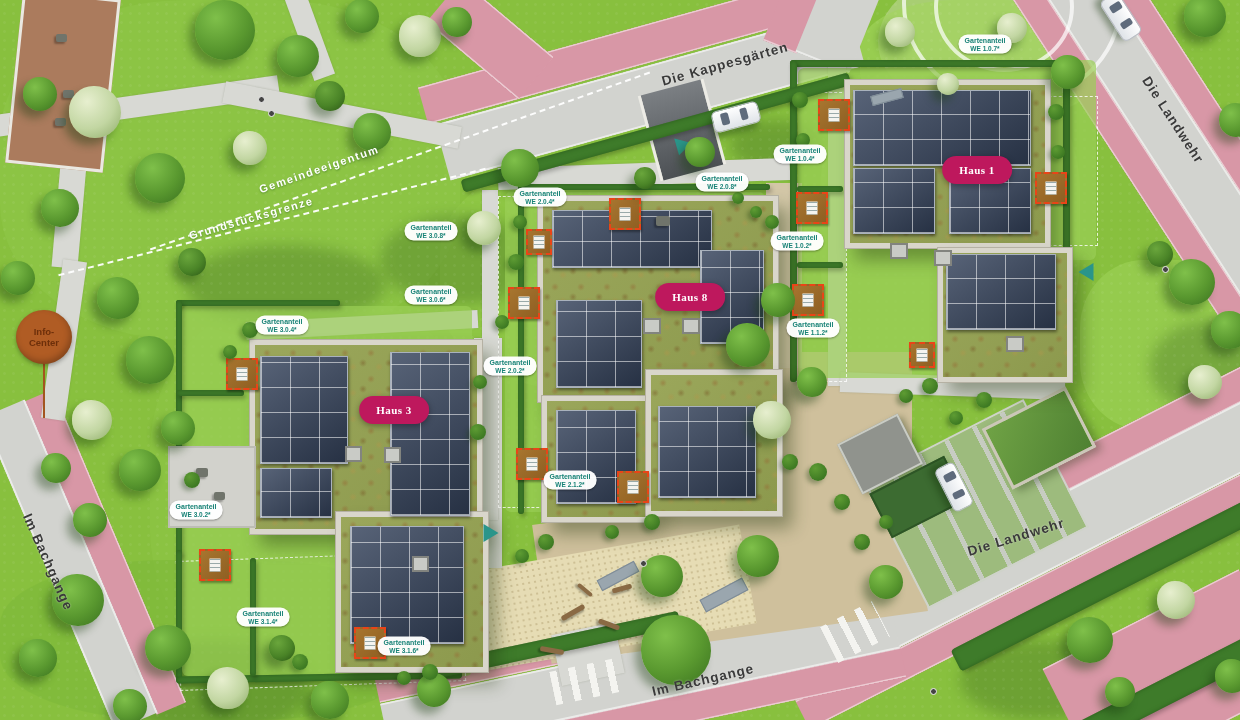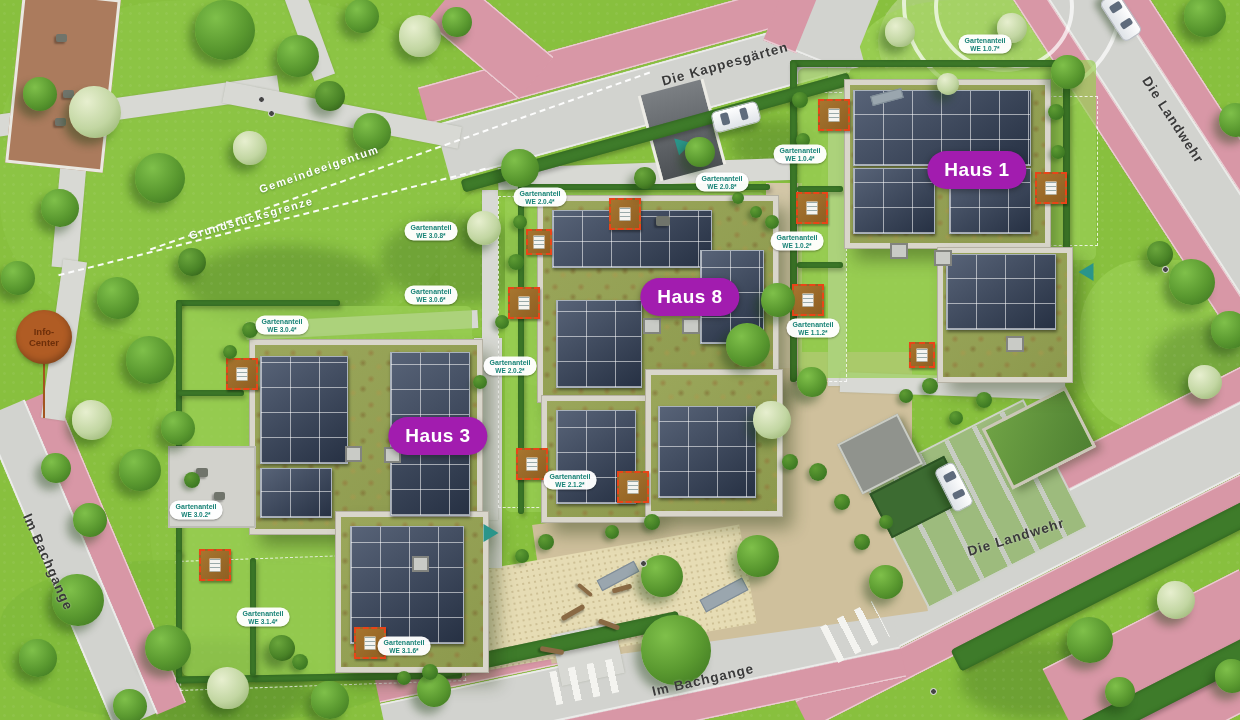--- a/index.html
+++ b/index.html
@@ -33,21 +33,21 @@
   .pad{position:absolute;background:#d2d2cc;border:2px solid #bdbdb5;z-index:5;}
   .solar{position:absolute;background-color:#33415a;border:1px solid #a9b2bd;
     background-image:repeating-linear-gradient(90deg,rgba(255,255,255,.55) 0 1px,rgba(0,0,0,0) 1px 29px),
       repeating-linear-gradient(0deg,rgba(255,255,255,.55) 0 1px,rgba(0,0,0,0) 1px 25px),
       linear-gradient(145deg,rgba(255,255,255,.18),rgba(0,0,0,.25));
     z-index:6;box-shadow:1px 2px 3px rgba(0,0,0,.45);}
   .hatch{position:absolute;background:#c9cbc6;border:2px solid #82847f;z-index:6;}
   .furn{position:absolute;background:#70746b;border-radius:2px;z-index:6;box-shadow:-2px 2px 2px rgba(0,0,0,.3);}
   .street{position:absolute;color:#3a3a3a;font-size:13.5px;font-weight:600;letter-spacing:1px;white-space:nowrap;z-index:9;text-shadow:0 0 2px rgba(255,255,255,.5);}
   .bound{position:absolute;color:#fff;font-size:11px;font-weight:700;letter-spacing:1.5px;white-space:nowrap;z-index:9;text-shadow:0 1px 2px rgba(0,60,0,.4);}
-  .hpill{position:absolute;background:#a21caf;color:#fff;font-size:19px;font-weight:700;padding:8px 17px;border-radius:21px;z-index:9;box-shadow:0 2px 6px rgba(0,0,0,.35);transform:translate(-50%,-50%);white-space:nowrap;letter-spacing:.5px;}
+  .hpill{position:absolute;background:#be185d;color:#fff;font-size:11px;font-weight:700;padding:8px 17px;border-radius:21px;z-index:9;box-shadow:0 2px 6px rgba(0,0,0,.35);transform:translate(-50%,-50%);white-space:nowrap;letter-spacing:.5px;font-family:Liberation Serif, serif;}
   .info{position:absolute;left:16px;top:310px;width:56px;height:54px;background:#b05c24;border-radius:50%;z-index:9;display:flex;flex-direction:column;align-items:center;justify-content:center;color:#6d2f0a;font-weight:700;font-size:9.5px;line-height:11px;box-shadow:inset -2px -3px 6px rgba(0,0,0,.25),0 2px 4px rgba(0,0,0,.3);}
   .infoline{position:absolute;left:43px;top:362px;width:2px;height:56px;background:#a3551f;z-index:8;}
 </style>
 </head>
 <body>
 
 <div class="stage" id="stage">
 
   <div class="pink" style="left:415px;top:28px;width:440px;height:38px;transform:rotate(-15.5deg);"></div>
   <div class="pink" style="left:430px;top:12px;width:120px;height:55px;transform:rotate(40deg);"></div>
@@ -175,21 +175,21 @@
   <div class="street" style="left:725px;top:64px;transform:translate(-50%,-50%) rotate(-15.5deg);">Die Kappesgärten</div>
   <div class="street" style="left:1173px;top:120px;transform:translate(-50%,-50%) rotate(57deg);">Die Landwehr</div>
   <div class="street" style="left:1016px;top:537px;transform:translate(-50%,-50%) rotate(-17deg);">Die Landwehr</div>
   <div class="street" style="left:48px;top:562px;transform:translate(-50%,-50%) rotate(66deg);">Im Bachgange</div>
   <div class="street" style="left:703px;top:680px;transform:translate(-50%,-50%) rotate(-13deg);">Im Bachgange</div>
   <div class="bound" style="left:319px;top:169px;transform:translate(-50%,-50%) rotate(-19deg);">Gemeindeeigentum</div>
   <div class="bound" style="left:251px;top:218px;transform:translate(-50%,-50%) rotate(-16deg);">Grundstücksgrenze</div>
 
   <div class="hpill" style="left:977px;top:170px;">Haus 1</div>
   <div class="hpill" style="left:690px;top:297px;">Haus 8</div>
-  <div class="hpill" style="left:394px;top:436px;margin-left:44px;">Haus 3</div>
+  <div class="hpill" style="left:394px;top:410px;">Haus 3</div>
 
   <div class="infoline"></div>
   <div class="info">
     <span>Info-</span>
     <span>Center</span>
   </div>
 <div style="position: absolute; left: 440px; top: 160px; width: 340px; height: 230px; background: rgb(146, 201, 71); opacity: 0.7; border-radius: 40%; z-index: 1;"></div>
     <div style="position: absolute; left: 150px; top: 300px; width: 330px; height: 380px; background: rgb(142, 196, 70); opacity: 0.6; border-radius: 40%; z-index: 1;"></div>
     <div style="position: absolute; left: 820px; top: 60px; width: 260px; height: 330px; background: rgb(149, 203, 76); opacity: 0.6; border-radius: 40%; z-index: 1;"></div>
     <div style="position: absolute; left: 1080px; top: 260px; width: 160px; height: 170px; background: rgb(155, 208, 84); opacity: 0.7; border-radius: 40%; z-index: 1;"></div>

